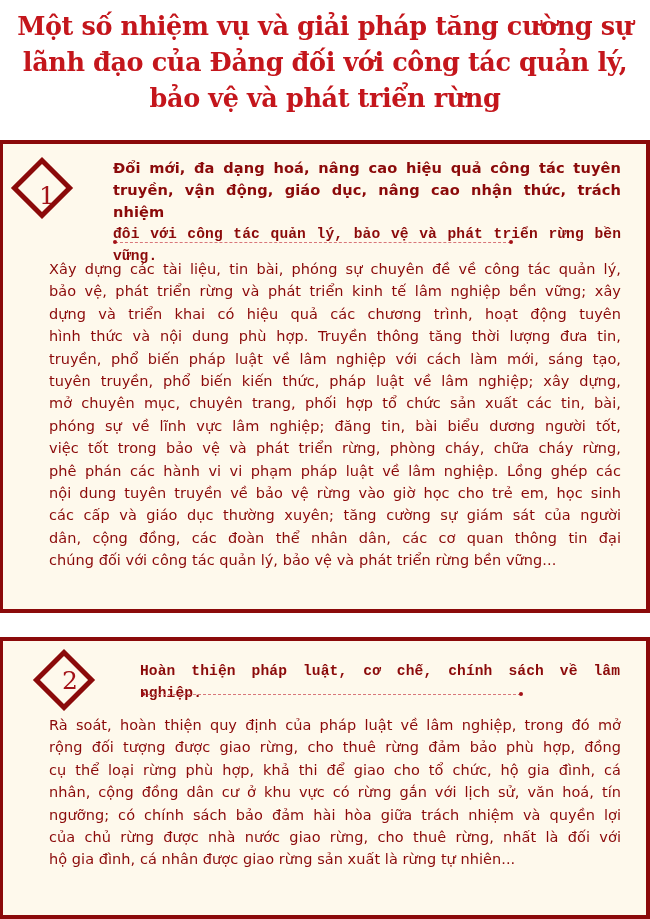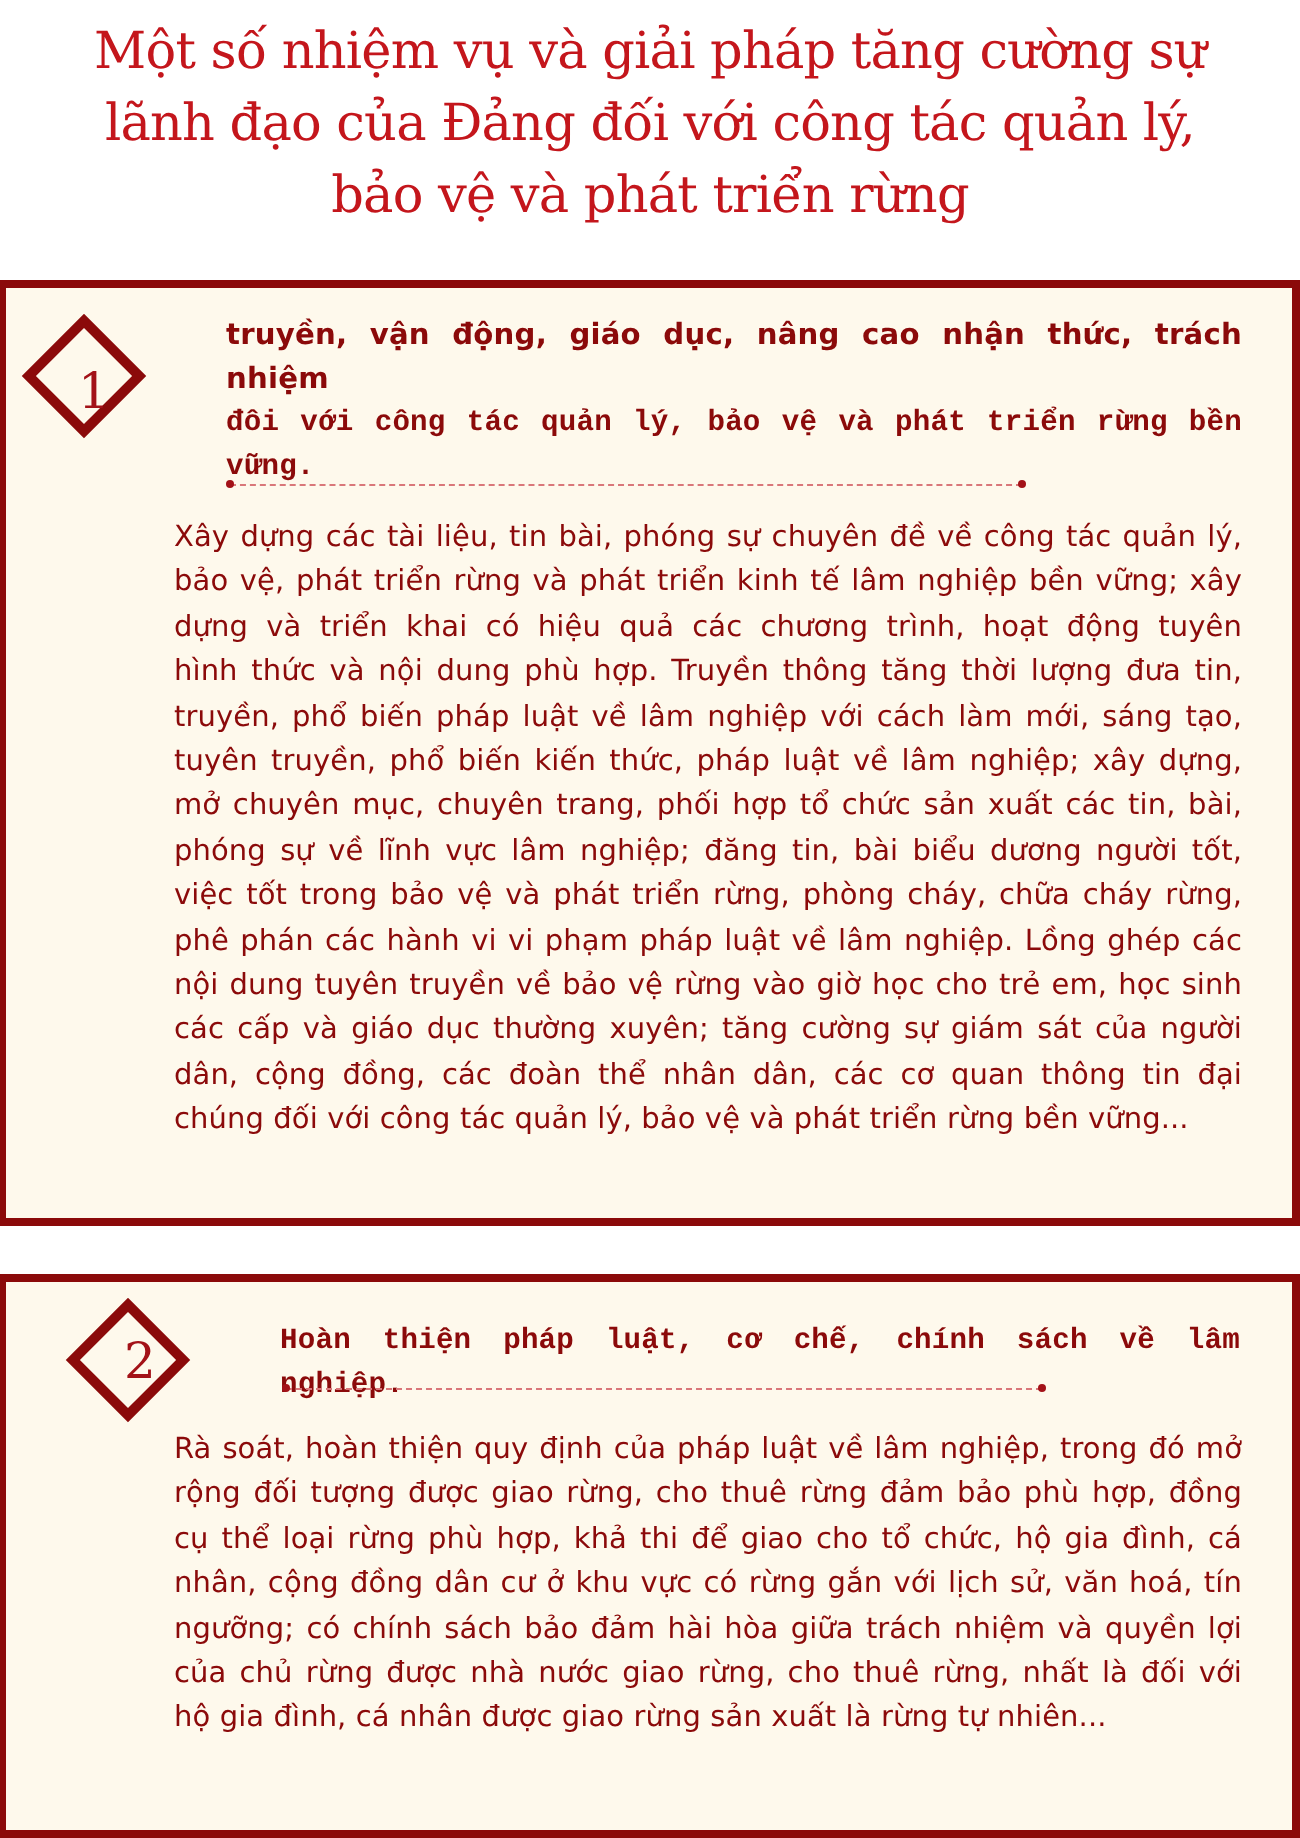--- a/index.html
+++ b/index.html
@@ -10,21 +10,21 @@
       position: relative;
       overflow: hidden;
       font-family: "DejaVu Sans", sans-serif;
     }
     .title {
       position: absolute;
       left: 0; top: 8px;
       width: 650px;
       text-align: center;
       font-family: "DejaVu Serif", serif;
-      font-weight: normal;
+      font-weight: bold;
       color: #c4161c;
       font-size: 25.5px;
       line-height: 36px;
       letter-spacing: -0.4px;
     }
     .title span { display: block; }
     .box {
       position: absolute;
       left: 0;
       width: 643px;
@@ -89,37 +89,38 @@
     .box2 .rule { left: 140px; top: 53px; width: 378px; }
     .body {
       position: absolute;
       color: #8b0a0a;
       font-size: 14.5px;
       line-height: 22.4px;
       letter-spacing: 0.05px;
     }
     .box1 .body { left: 46px; top: 114px; width: 572px; }
     .box2 .body { left: 46px; top: 73px; width: 572px; }
-    .body span { display: block; text-align: justify; text-align-last: justify; white-space: nowrap; margin-left: 38px; }
+    .body span { display: block; text-align: justify; text-align-last: justify; white-space: nowrap; }
     .body span.last { text-align-last: left; }
     .body span { white-space: normal; }
   </style>
 </head>
 <body>
 
 <div class="title">
   <span>Một số nhiệm vụ và giải pháp tăng cường sự</span>
   <span>lãnh đạo của Đảng đối với công tác quản lý,</span>
   <span>bảo vệ và phát triển rừng</span>
 </div>
 
 <div class="box box1">
   <div class="diamond"></div>
   <div class="num">1</div>
   <div class="heading">
+    <span>Đổi mới, đa dạng hoá, nâng cao hiệu quả công tác tuyên</span>
     <span>truyền, vận động, giáo dục, nâng cao nhận thức, trách nhiệm</span>
     <span class="last">đôi với công tác quản lý, bảo vệ và phát triển rừng bền vững.</span>
   </div>
   <div class="rule"></div>
   <div class="body">
     <span>Xây dựng các tài liệu, tin bài, phóng sự chuyên đề về công tác quản lý,</span>
     <span>bảo vệ, phát triển rừng và phát triển kinh tế lâm nghiệp bền vững; xây</span>
     <span>dựng và triển khai có hiệu quả các chương trình, hoạt động tuyên</span>
     <span>hình thức và nội dung phù hợp. Truyền thông tăng thời lượng đưa tin,</span>
     <span>truyền, phổ biến pháp luật về lâm nghiệp với cách làm mới, sáng tạo,</span>

